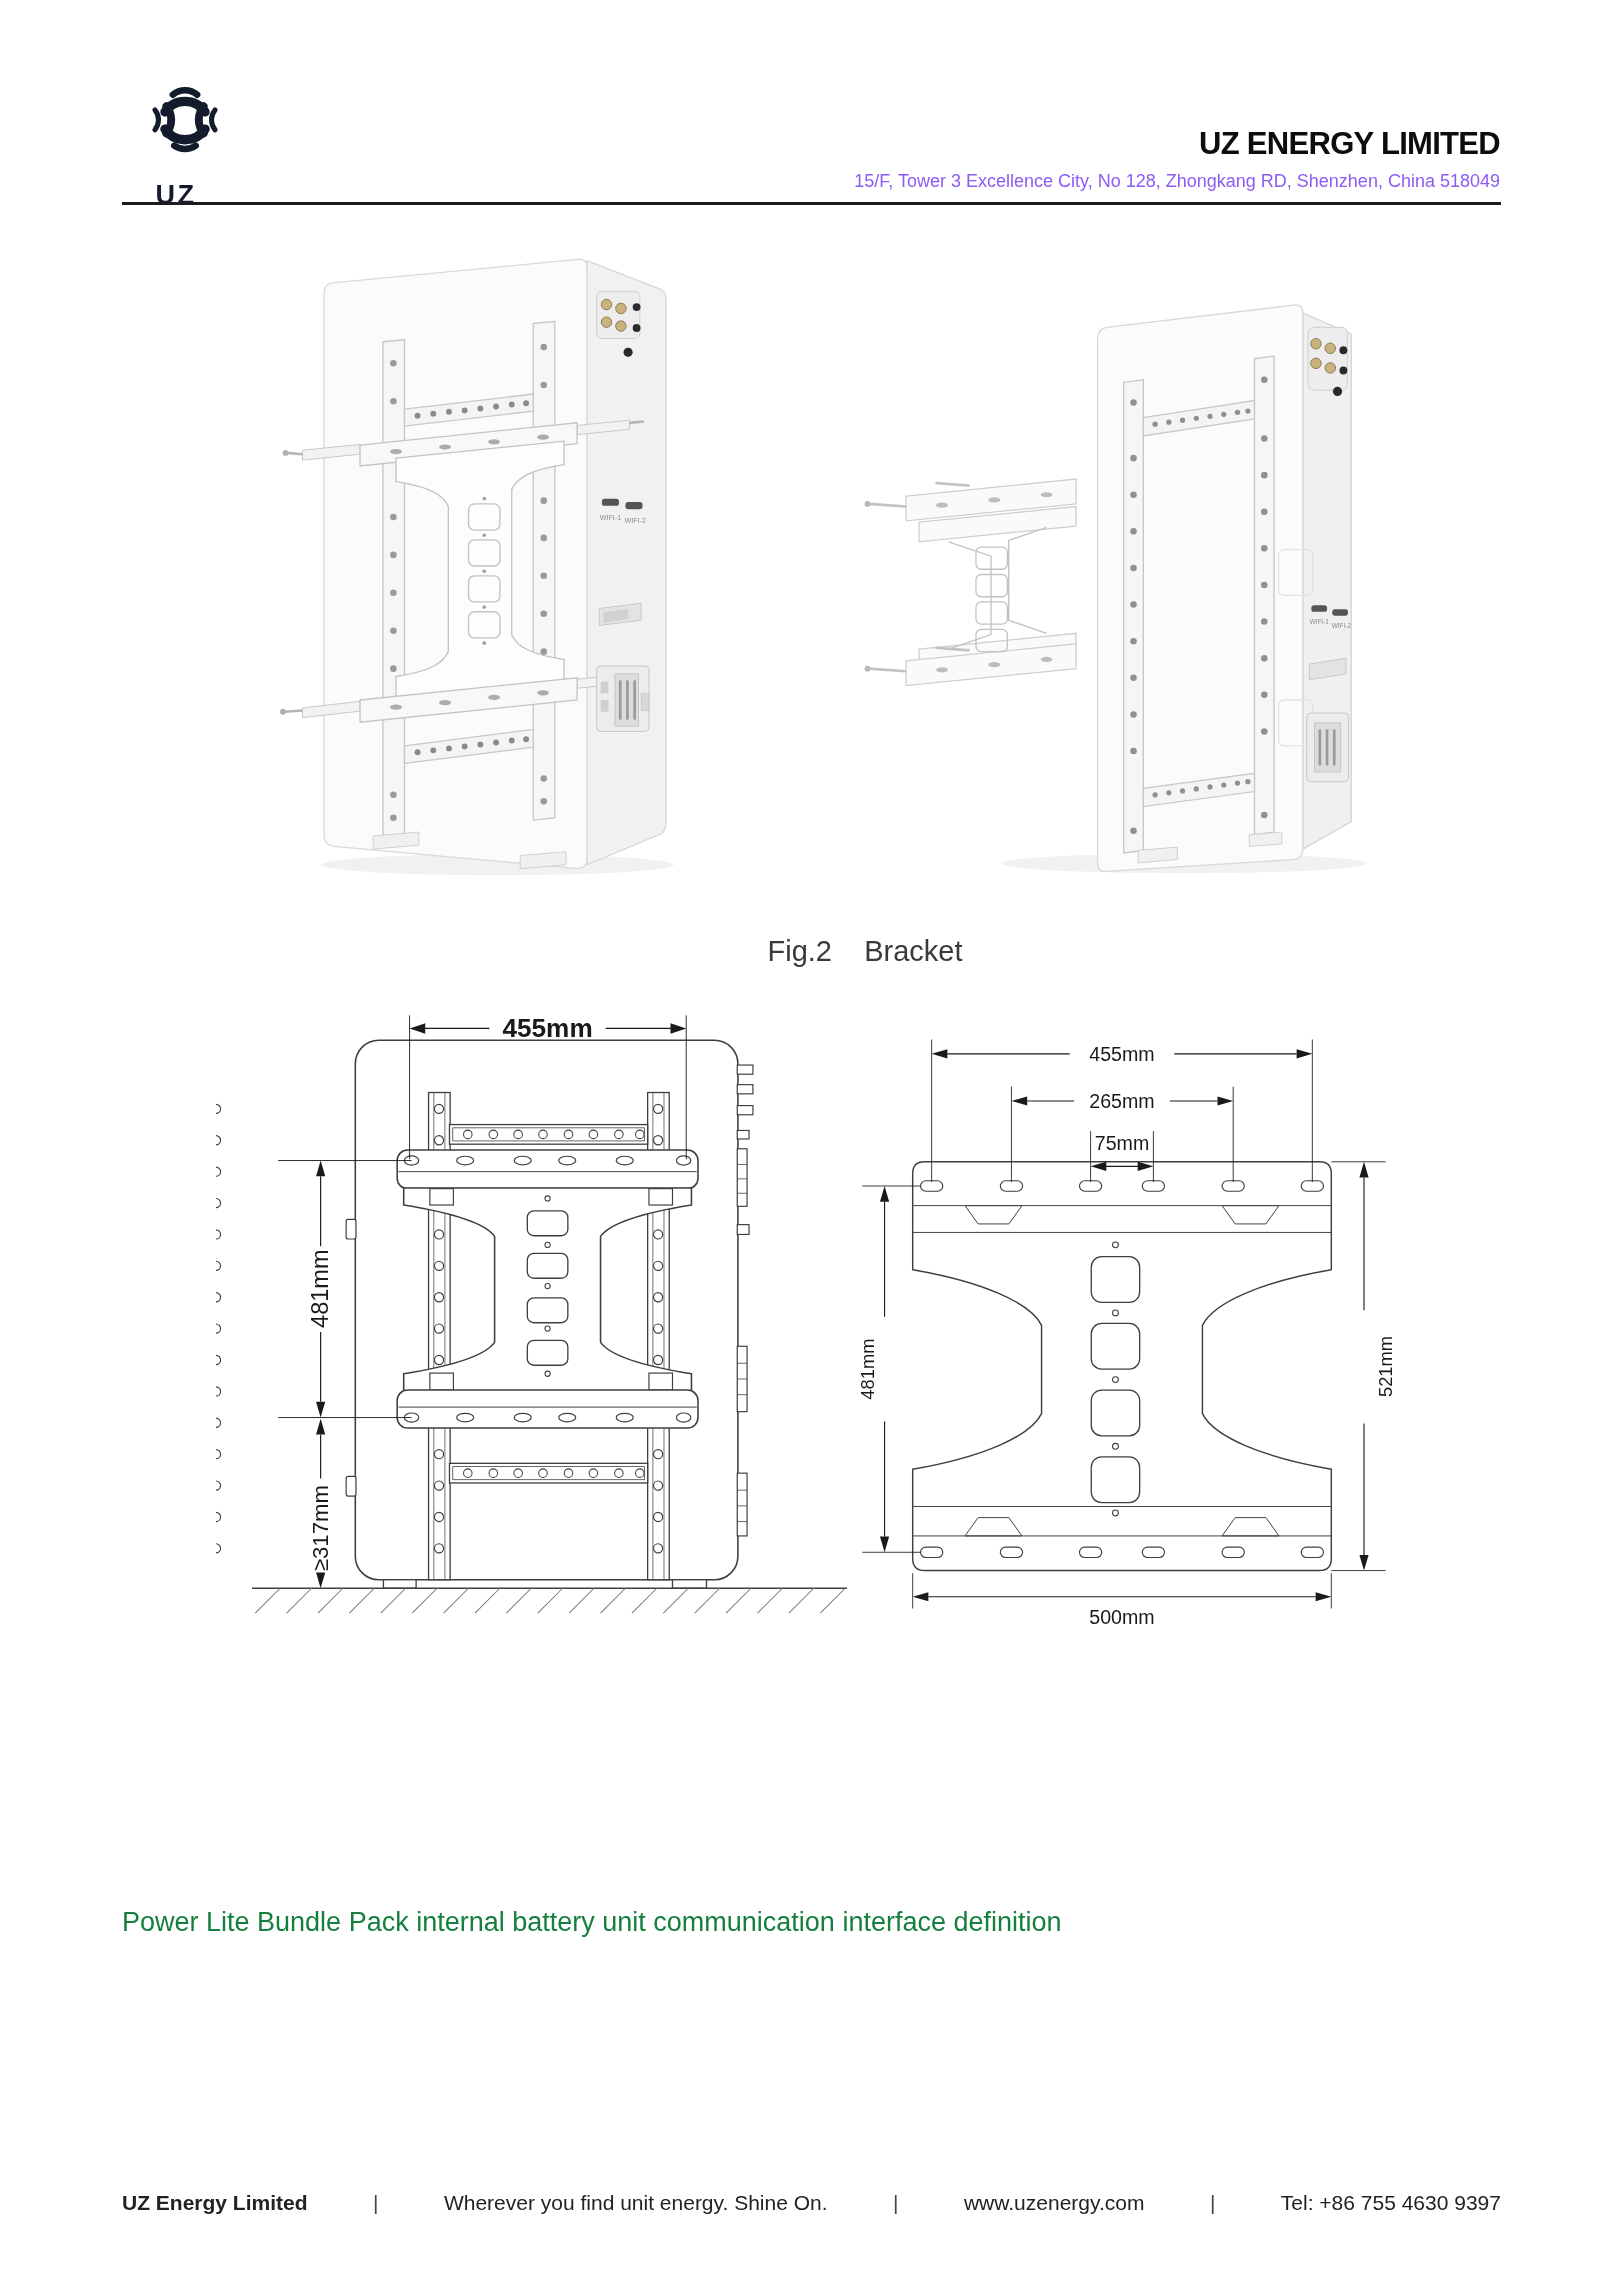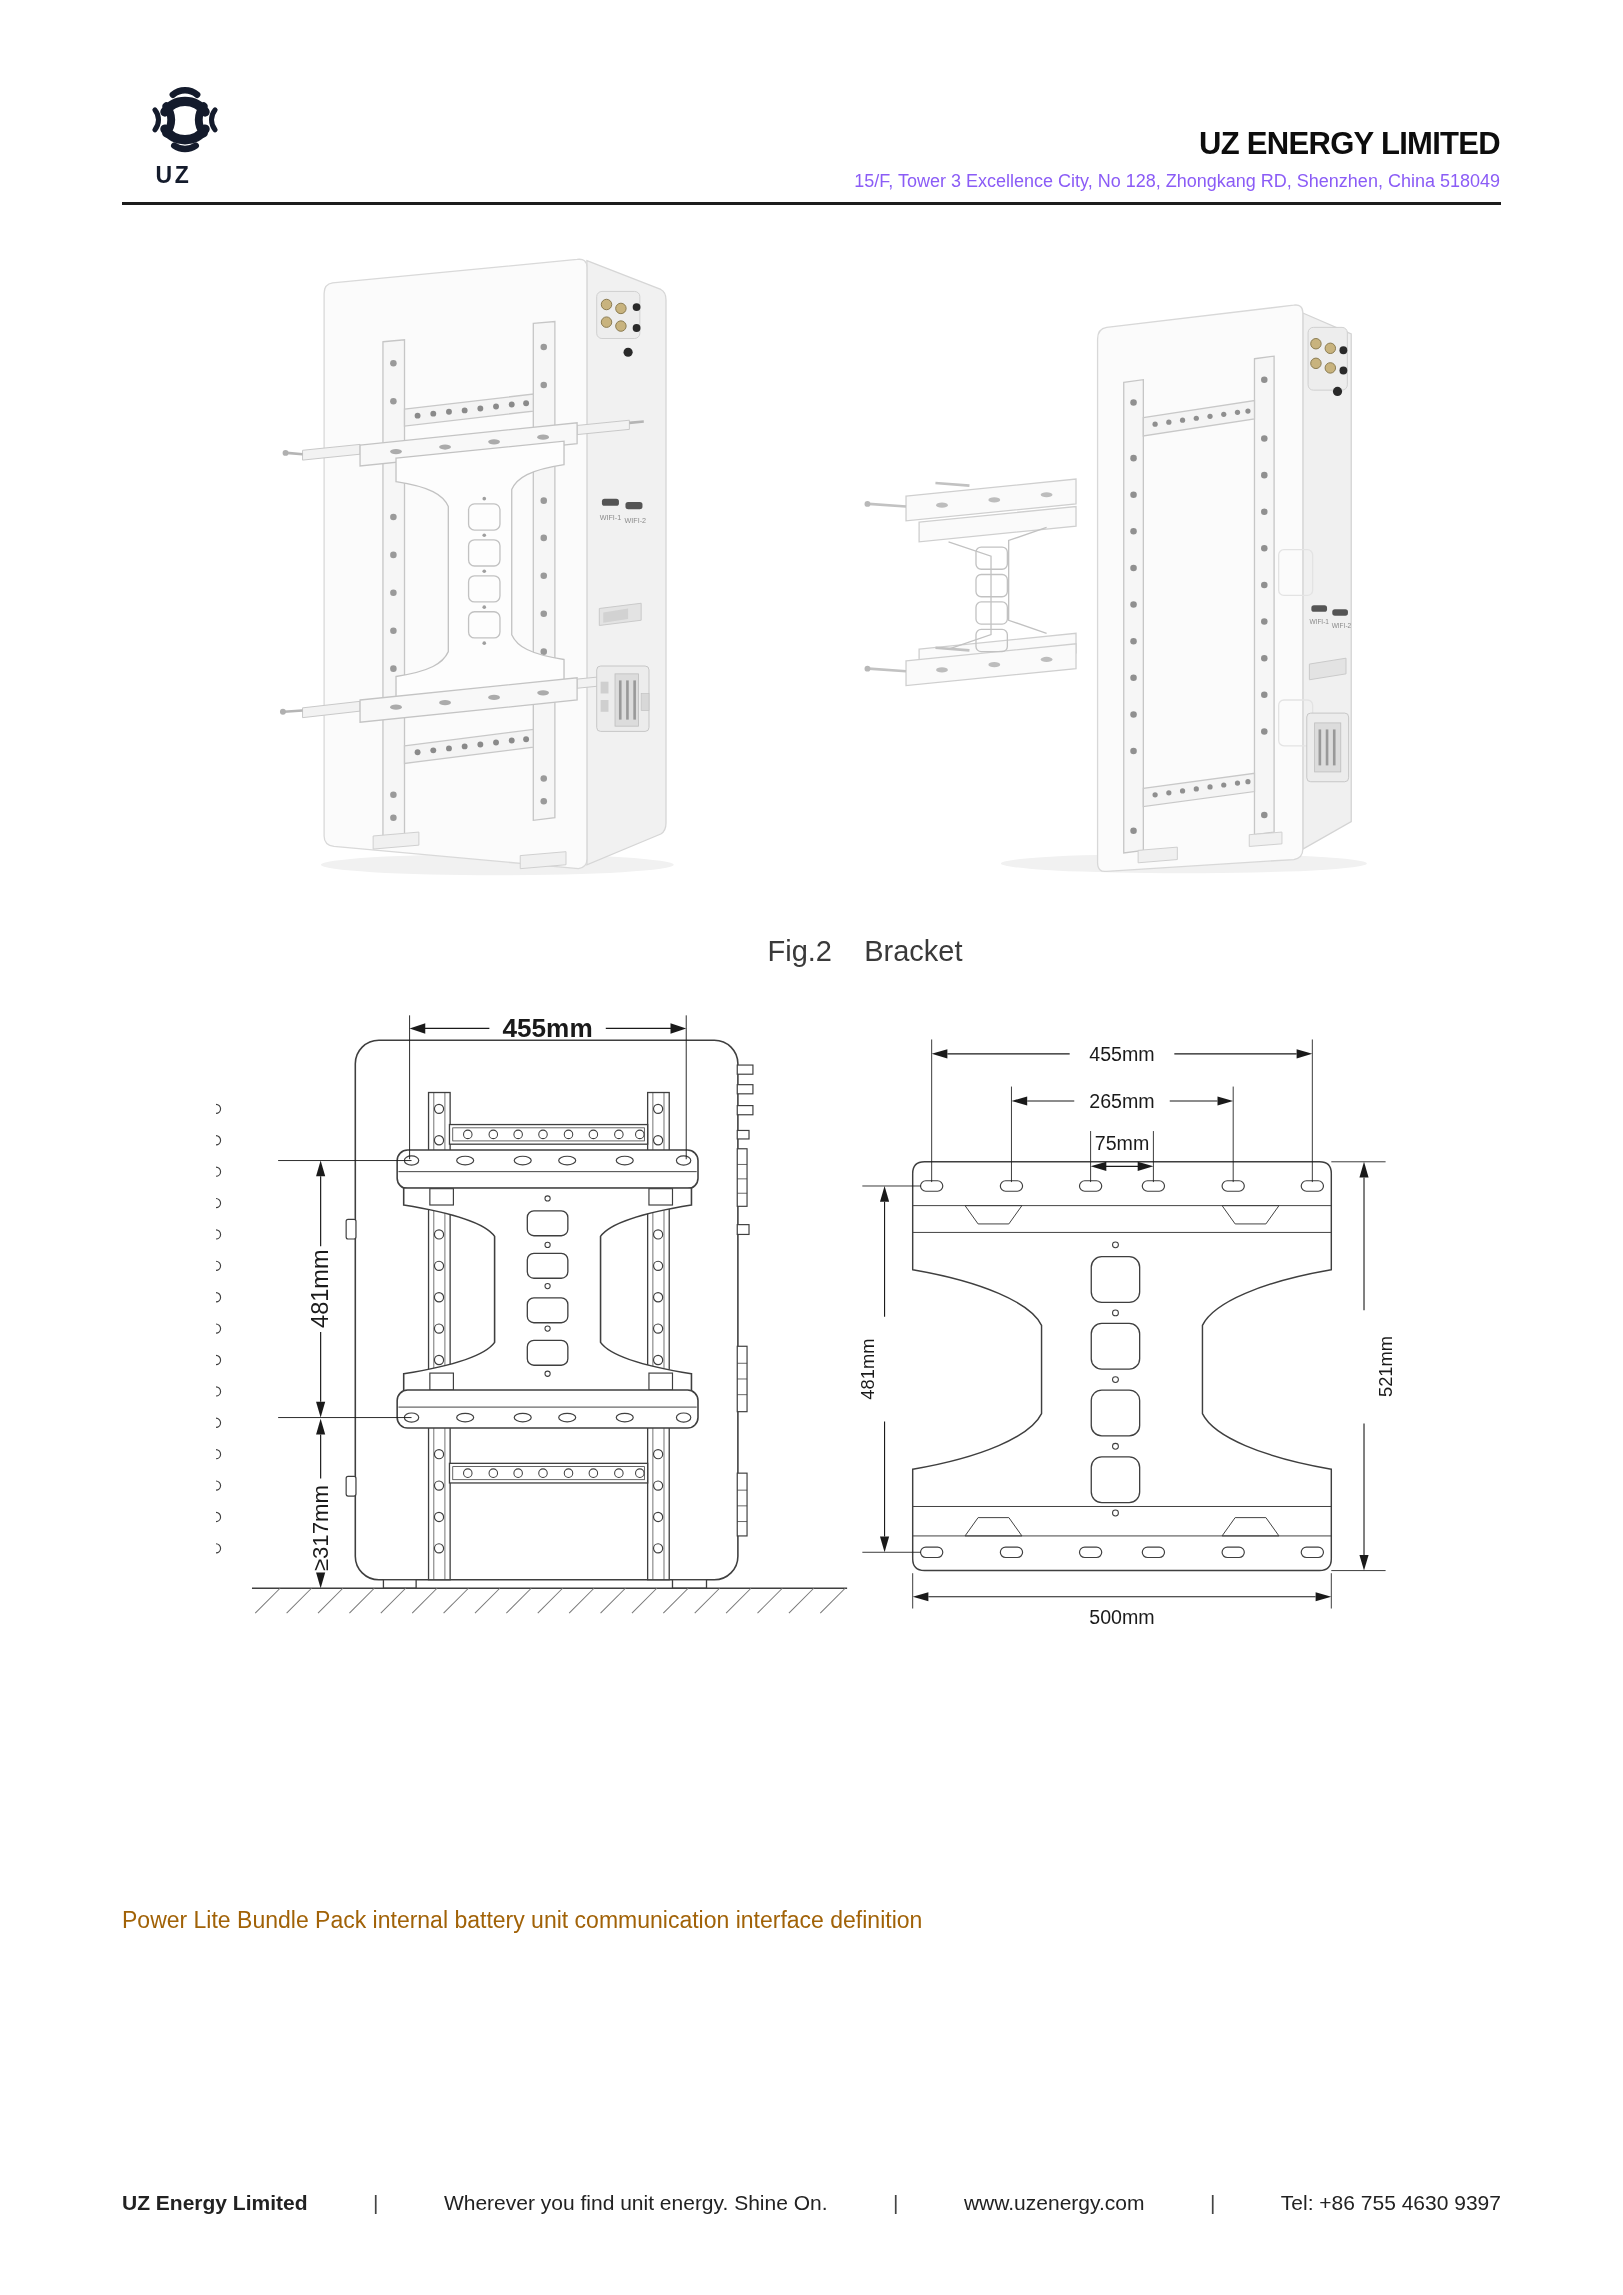--- a/index.html
+++ b/index.html
@@ -1,36 +1,36 @@
 <!DOCTYPE html>
 <html style="font-size:10.5px"><head>
 <meta charset="utf-8">
 <style>
   html,body{margin:0;padding:0;background:#888;}
   .page{position:relative;width:1623px;height:2295px;background:#ffffff;overflow:hidden;
         font-family:"Liberation Sans", sans-serif;color:#1a1a1a;}
   
   .logo{position:absolute;left:149px;top:84px;width:79px;}
-  .logo-uz{display:block;margin-top:0;margin-left:6.5px;font-weight:bold;font-size:23px;
+  .logo-uz{display:block;margin-top:18px;margin-left:6.5px;font-weight:bold;font-size:27px;
            letter-spacing:2.6px;color:#141b2c;}
   .company-title{position:absolute;top:126px;right:123px;font-size:31px;font-weight:bold;
                  letter-spacing:-0.7px;color:#0d0d0d;white-space:nowrap;}
   .address{position:absolute;top:171px;right:123px;font-size:18px;color:#8b5cf6;white-space:nowrap;}
   .header-rule{position:absolute;top:202px;left:122px;width:1379px;height:2.6px;background:#1c1c1c;}
   
   .render-left{position:absolute;left:262px;top:242px;}
   .render-right{position:absolute;left:857px;top:242px;}
   .schem-left{position:absolute;left:216px;top:968px;}
   .schem-right{position:absolute;left:844px;top:995px;}
   .caption{position:absolute;font-size:29px;color:#3a3a3a;white-space:pre;}
   .cap-fig2{top:919px;left:865px;transform:translateX(-50%);margin-top:16px;}
   .cap-fig3{top:1692px;left:857px;transform:translateX(-50%);font-size:28px;}
   
   .sec-heading{position:absolute;left:122px;top:1816px;font-size:39px;color:#2e5e7e;}
-  .sec-subheading{position:absolute;left:122px;top:1907px;font-size:23px;color:#a16207;}
+  .sec-subheading{position:absolute;left:122px;top:1907px;font-size:27px;color:#15803d;}
   
   .footer{position:absolute;left:122px;right:122px;top:2191px;display:flex;
           justify-content:space-between;align-items:baseline;font-size:21px;color:#222;}
   .footer .co{font-weight:bold;}
   .footer .sep{color:#444;font-weight:300;}
   svg text{font-family:"Liberation Sans", sans-serif;}
 </style>
 </head>
 <body>
 

